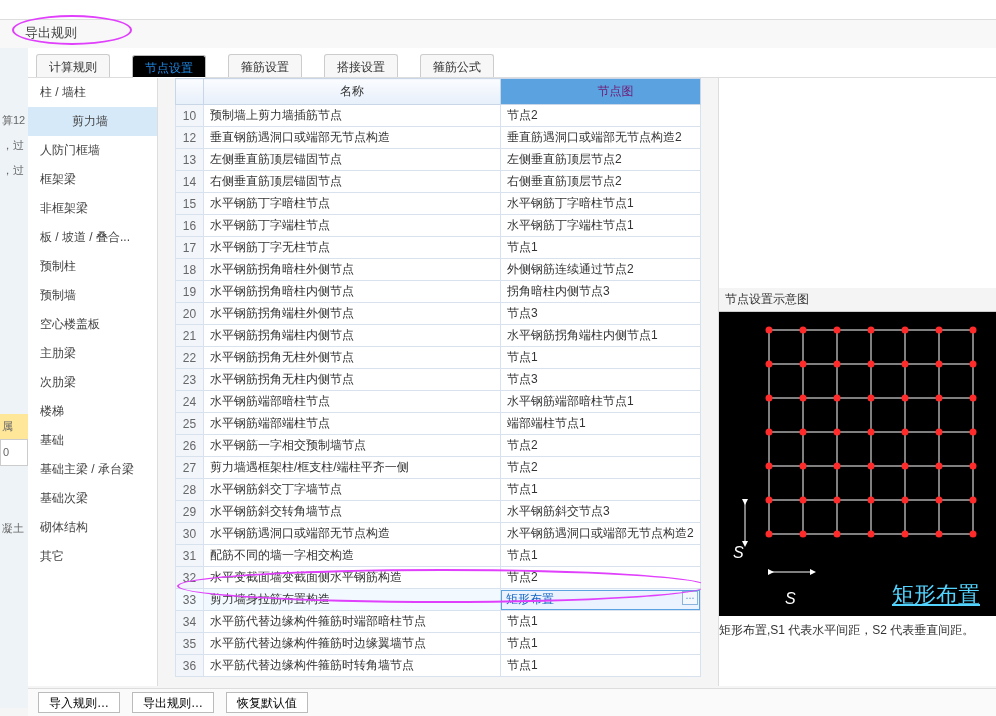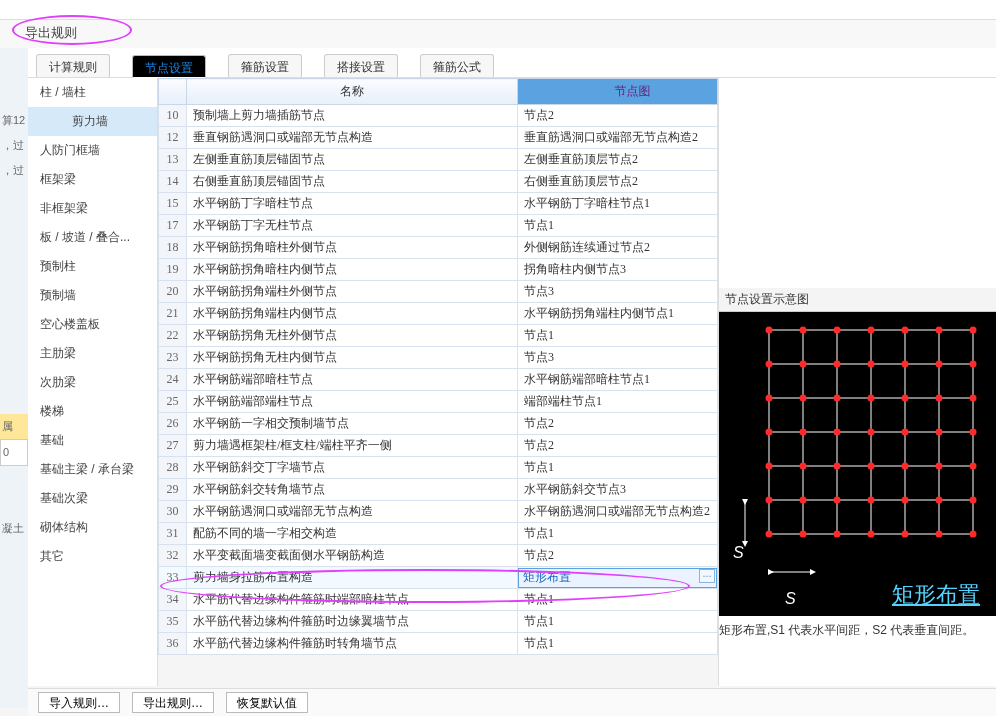--- a/index.html
+++ b/index.html
@@ -76,20 +76,21 @@
     top: 1px;
   }
 
   .main {
     display: flex;
     position: absolute;
     left: 28px;
     top: 78px;
     right: 0;
     bottom: 30px;
+    gap: 17px;
   }
   .sidebar {
     width: 130px;
     border-right: 1px solid #ddd;
     background: #fff;
     overflow-y: auto;
   }
   .side-item {
     padding: 6px 12px;
     font-size: 12px;
@@ -103,21 +104,20 @@
 
   .table-area {
     flex: 1 1 auto;
     overflow: auto;
     position: relative;
   }
   table {
     border-collapse: collapse;
     width: 100%;
     background: #fff;
-    font-family: Liberation Serif, serif;
   }
   th {
     background: linear-gradient(#fafcff, #e7effa);
     border: 1px solid #c8d6e8;
     padding: 4px 6px;
     font-weight: normal;
     font-size: 12px;
     text-align: center;
     position: sticky;
     top: 0;
@@ -318,20 +318,25 @@
           </tr>
           <tr>
             <td class="num">14</td>
             <td>右侧垂直筋顶层锚固节点</td>
             <td>右侧垂直筋顶层节点2</td>
           </tr>
           <tr>
             <td class="num">15</td>
             <td>水平钢筋丁字暗柱节点</td>
             <td>水平钢筋丁字暗柱节点1</td>
+          </tr>
+          <tr>
+            <td class="num">16</td>
+            <td>水平钢筋丁字端柱节点</td>
+            <td>水平钢筋丁字端柱节点1</td>
           </tr>
           <tr>
             <td class="num">17</td>
             <td>水平钢筋丁字无柱节点</td>
             <td>节点1</td>
           </tr>
           <tr>
             <td class="num">18</td>
             <td>水平钢筋拐角暗柱外侧节点</td>
             <td>外侧钢筋连续通过节点2</td>

